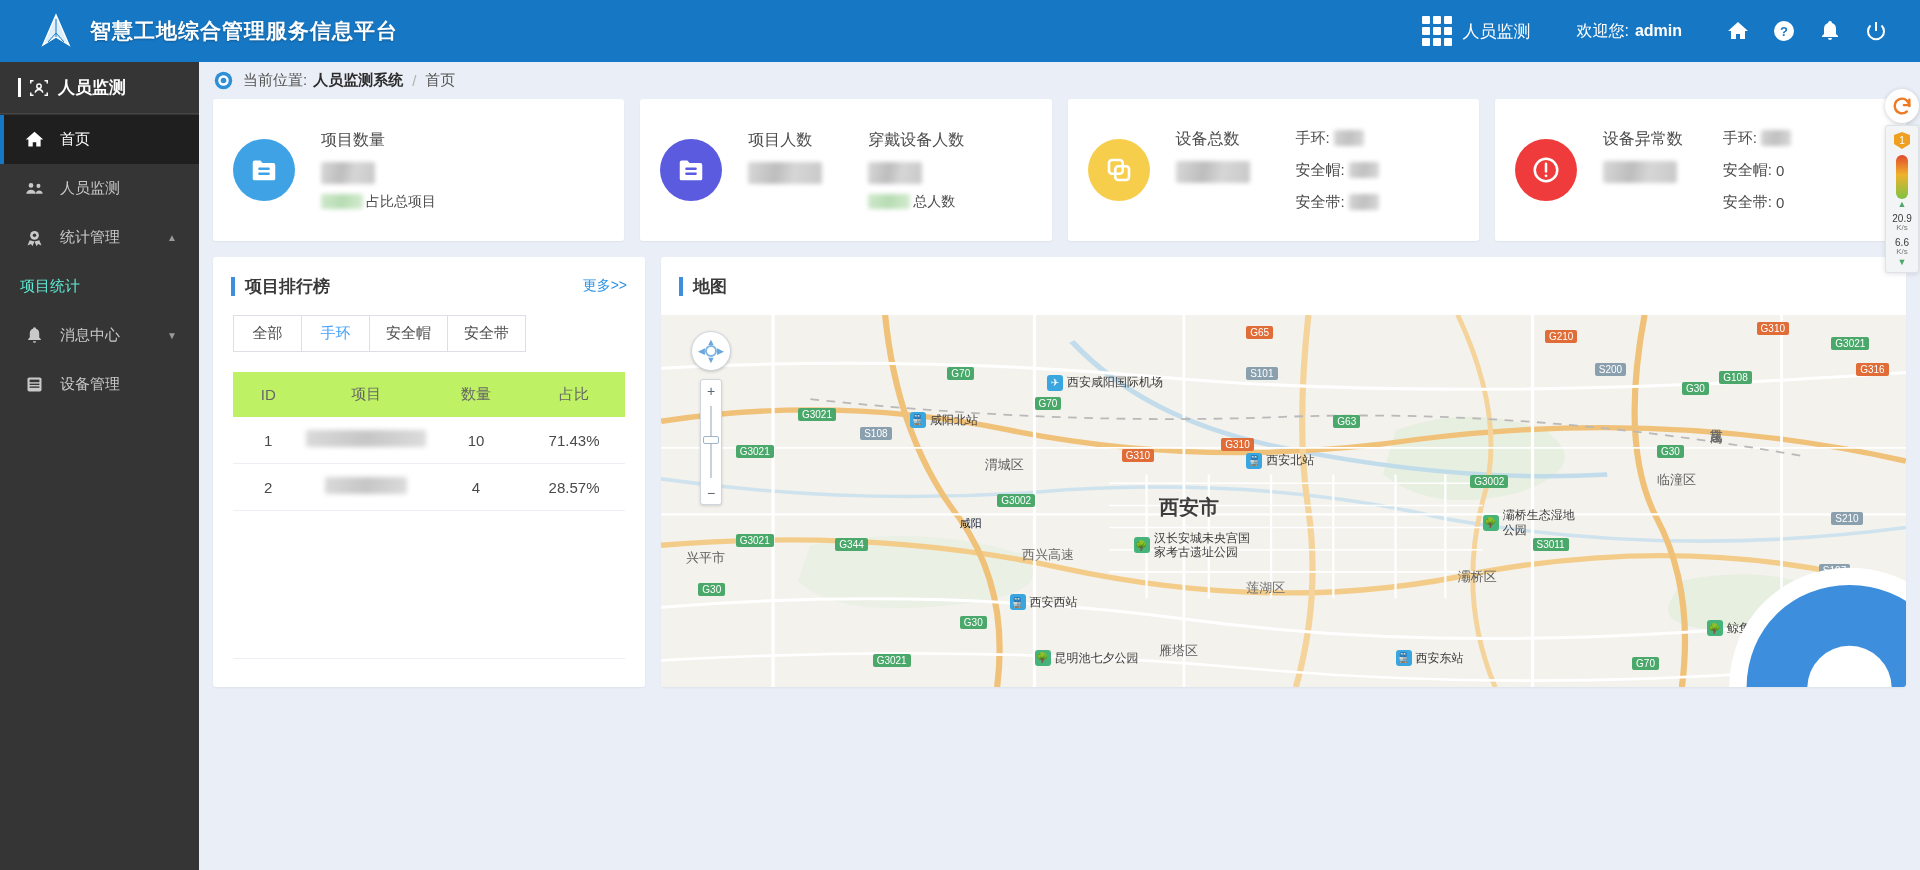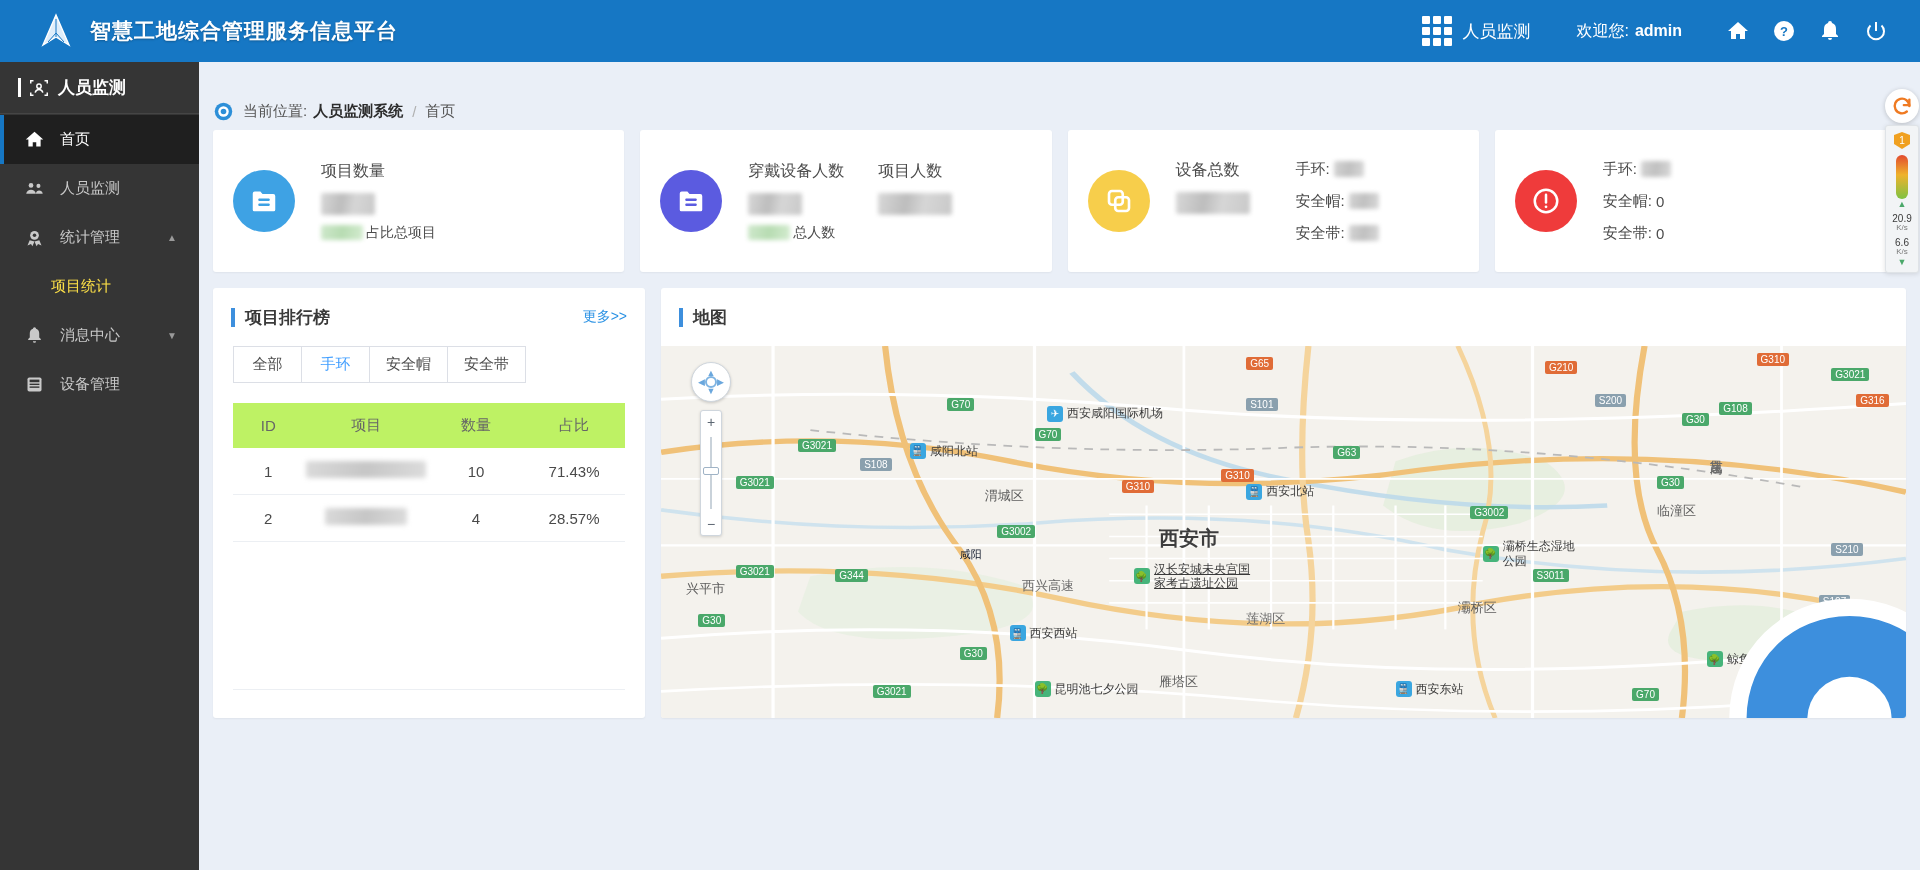--- a/index.html
+++ b/index.html
@@ -54,33 +54,32 @@
   }
   .menu-item .m-icon { width:21px; height:21px; color:#c9c9c9; flex:0 0 21px; }
   .menu-item .m-label { margin-left:15px; }
   .menu-item.active { background:#1f1f1f; color:#fff; }
   .menu-item.active::before {
     content:""; position:absolute; left:0; top:0; bottom:0; width:4px; background:#1677c4;
   }
   .menu-item.active .m-icon { color:#fff; }
   .menu-item .caret { margin-left:auto; margin-right:22px; font-size:10px; color:#9a9a9a; }
   .sub-item {
-    height:49px; display:flex; align-items:center; padding-left:51px; color:#fde047;
+    height:49px; display:flex; align-items:center; padding-left:20px; color:#5eead4;
     font-size:15px; cursor:pointer;
   }
 
   
   .main {
     position:absolute; top:62px; left:199px; width:1721px; height:808px;
     background:#eaeff7; overflow:hidden;
   }
   .crumb {
     height:37px; display:flex; align-items:center; padding-left:14px; font-size:15px;
     color:#555;
-    margin-top:31px;
   }
   .crumb .loc-icon { width:21px; height:21px; margin-right:9px; }
   .crumb .c-cur { color:#555; }
   .crumb .c-strong { color:#2c2c2c; font-weight:bold; }
   .crumb .c-sep { color:#b0b0b0; margin:0 9px; }
   .crumb .c-last { color:#555; }
 
   
   .cards { display:flex; gap:16px; padding:0 14px;justify-content:space-between; }
   .card {
@@ -395,30 +394,30 @@
       <div class="card">
         <div class="circle c-indigo">
           <svg viewBox="0 0 24 24" fill="currentColor">
             <path d="M3 6a1.6 1.6 0 011.6-1.6h4.5l1.7 2h8.6A1.6 1.6 0 0121 8v11a1.2 1.2 0 01-1.2 1.2H4.2A1.2 1.2 0 013 19z"></path>
             <rect x="7.5" y="10" width="9" height="1.9" rx=".6" fill="#5b5be0"></rect>
             <rect x="7.5" y="14" width="9" height="1.9" rx=".6" fill="#5b5be0"></rect>
           </svg>
         </div>
         <div class="card-body">
           <div class="metric">
+            <div class="m-title">项目人数</div>
+            <div class="m-value wide"></div>
+          </div>
+          <div class="metric">
             <div class="m-title">穿戴设备人数</div>
             <div class="m-value"></div>
             <div class="m-sub">
               <span class="chip"></span>
               <span>总人数</span>
             </div>
-          </div>
-          <div class="metric">
-            <div class="m-title">项目人数</div>
-            <div class="m-value wide"></div>
           </div>
         </div>
       </div>
 
       <div class="card">
         <div class="circle c-yellow">
           <svg viewBox="0 0 24 24" fill="none" stroke="currentColor" stroke-width="2.1">
             <rect x="4" y="4" width="11" height="11" rx="2.4"></rect>
             <rect x="9" y="9" width="11" height="11" rx="2.4"></rect>
           </svg>
@@ -447,20 +446,24 @@
 
       <div class="card">
         <div class="circle c-red">
           <svg viewBox="0 0 24 24" fill="none" stroke="currentColor" stroke-width="2">
             <circle cx="12" cy="12" r="9"></circle>
             <path d="M12 7v6.2" stroke-linecap="round"></path>
             <circle cx="12" cy="16.6" r="1.1" fill="currentColor" stroke="none"></circle>
           </svg>
         </div>
         <div class="card-body">
+          <div class="metric">
+            <div class="m-title">设备异常数</div>
+            <div class="m-value wide"></div>
+          </div>
           <div class="kv-list">
             <div class="kv">
               <span class="kv-key">手环:</span>
               <span class="kv-blur"></span>
             </div>
             <div class="kv">
               <span class="kv-key">安全帽:</span>
               <span class="kv-num">0</span>
             </div>
             <div class="kv">
@@ -614,21 +617,21 @@
           <div class="poi" style="left:28%; top:75%;">
             <span class="pin">🚆</span>
             <span class="ptxt">西安西站</span>
           </div>
           <div class="poi" style="left:59%; top:90%;">
             <span class="pin">🚆</span>
             <span class="ptxt">西安东站</span>
           </div>
           <div class="poi" style="left:38%; top:58%; max-width:130px;">
             <span class="pin green">🌳</span>
-            <span class="ptxt" style="white-space:normal; width:100px;text-decoration:underline;">汉长安城未央宫国家考古遗址公园</span>
+            <span class="ptxt" style="white-space:normal; width:100px;">汉长安城未央宫国家考古遗址公园</span>
           </div>
           <div class="poi" style="left:66%; top:52%; max-width:110px;">
             <span class="pin green">🌳</span>
             <span class="ptxt" style="white-space:normal; width:74px;">灞桥生态湿地公园</span>
           </div>
           <div class="poi" style="left:30%; top:90%;">
             <span class="pin green">🌳</span>
             <span class="ptxt">昆明池七夕公园</span>
           </div>
           <div class="poi" style="left:84%; top:82%;">

